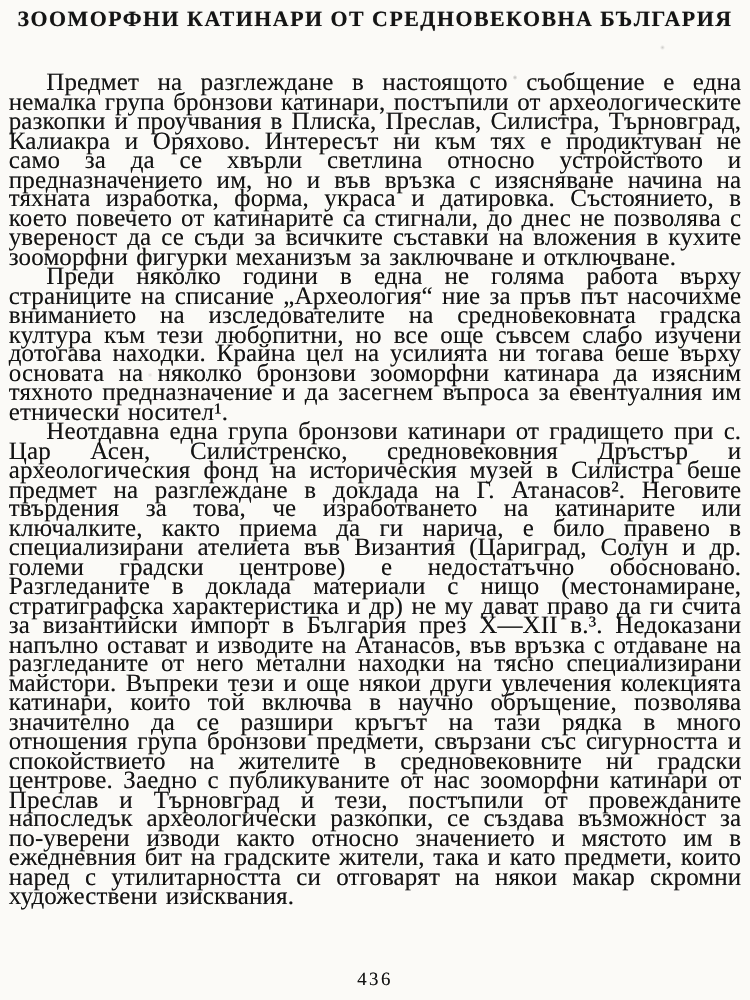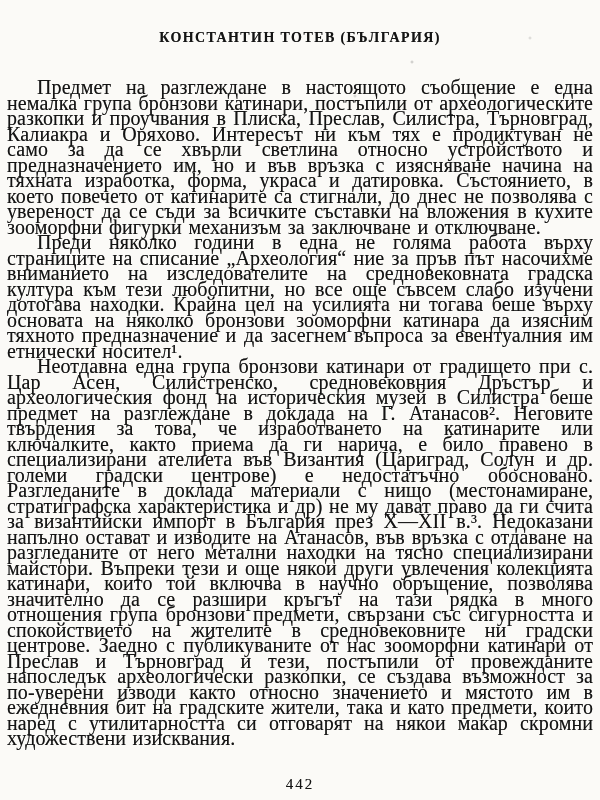--- a/index.html
+++ b/index.html
@@ -65,23 +65,23 @@
     text-align: center;
     font-size: 15px;
     letter-spacing: 2px;
     text-shadow: 0 0 0.5px rgba(0,0,0,.45);
   }
 </style>
 </head>
 <body>
 
 <div class="page">
+  <h1 class="page-title">ЗООМОРФНИ КАТИНАРИ ОТ СРЕДНОВЕКОВНА БЪЛГАРИЯ</h1>
 
-  <div class="author-line">КОНСТАНТИН ТОТЕВ (БЪЛГАРИЯ)</div>
 
   <div class="article-body">
     <p>Предмет на разглеждане в настоящото съобщение е една немалка група бронзови катинари, постъпили от археологическите разкопки и проучвания в Плиска, Преслав, Силистра, Търновград, Калиакра и Оряхово. Интересът ни към тях е продиктуван не само за да се хвърли светлина относно устройството и предназначението им, но и във връзка с изясняване начина на тяхната изработка, форма, украса и датировка. Състоянието, в което повечето от катинарите са стигнали, до днес не позволява с увереност да се съди за всичките съставки на вложения в кухите зооморфни фигурки механизъм за заключване и отключване.</p>
     <p>Преди няколко години в една не голяма работа върху страниците на списание „Археология“ ние за пръв път насочихме вниманието на изследователите на средновековната градска култура към тези любопитни, но все още съвсем слабо изучени дотогава находки. Крайна цел на усилията ни тогава беше върху основата на няколко бронзови зооморфни катинара да изясним тяхното предназначение и да засегнем въпроса за евентуалния им етнически носител¹.</p>
     <p>Неотдавна една група бронзови катинари от градището при с. Цар Асен, Силистренско, средновековния Дръстър и археологическия фонд на историческия музей в Силистра беше предмет на разглеждане в доклада на Г. Атанасов². Неговите твърдения за това, че изработването на катинарите или ключалките, както приема да ги нарича, е било правено в специализирани ателиета във Византия (Цариград, Солун и др. големи градски центрове) е недостатъчно обосновано. Разгледаните в доклада материали с нищо (местонамиране, стратиграфска характеристика и др) не му дават право да ги счита за византийски импорт в България през X—XII в.³. Недоказани напълно остават и изводите на Атанасов, във връзка с отдаване на разгледаните от него метални находки на тясно специализирани майстори. Въпреки тези и още някои други увлечения колекцията катинари, които той включва в научно обръщение, позволява значително да се разшири кръгът на тази рядка в много отношения група бронзови предмети, свързани със сигурността и спокойствието на жителите в средновековните ни градски центрове. Заедно с публикуваните от нас зооморфни катинари от Преслав и Търновград и тези, постъпили от провежданите напоследък археологически разкопки, се създава възможност за по-уверени изводи както относно значението и мястото им в ежедневния бит на градските жители, така и като предмети, които наред с утилитарността си отговарят на някои макар скромни художествени изисквания.</p>
   </div>
 
-  <div class="page-number">442</div>
+  <div class="page-number">436</div>
 </div>
 
 </body></html>

